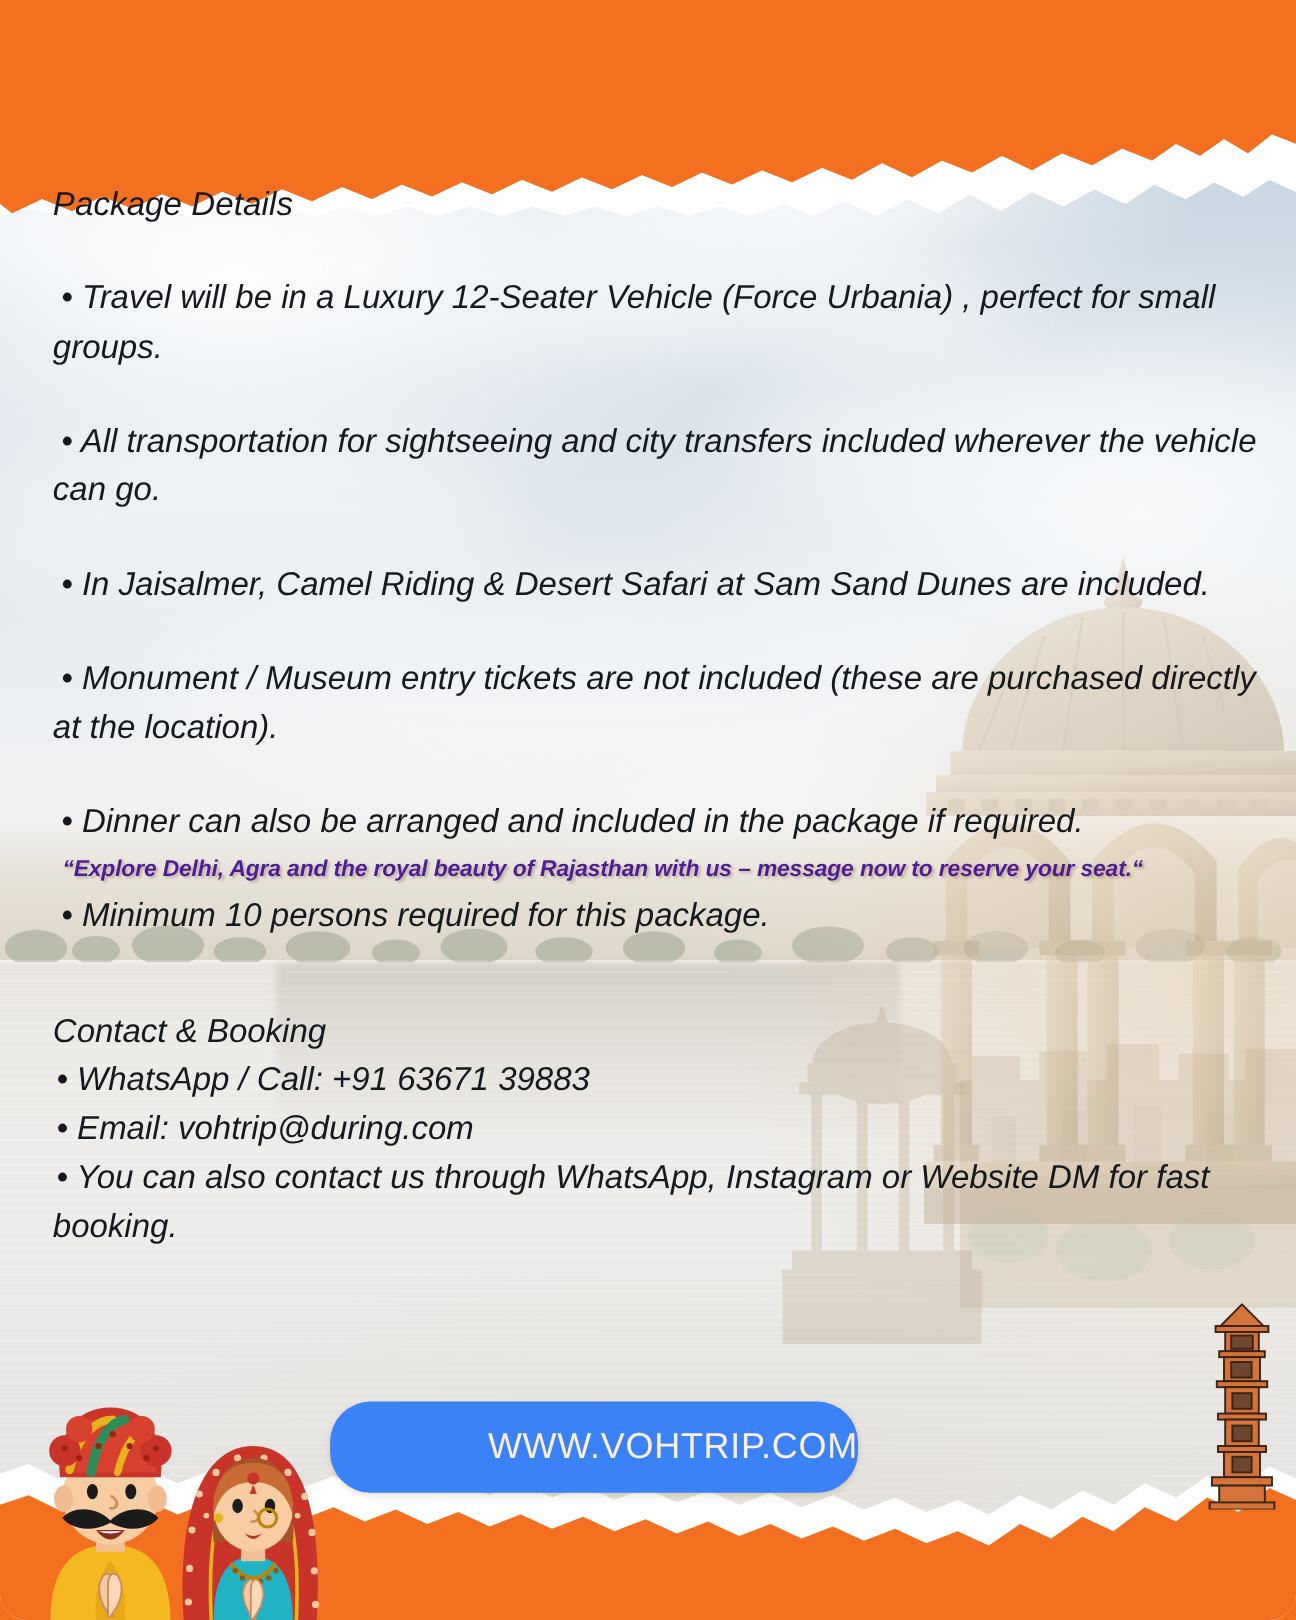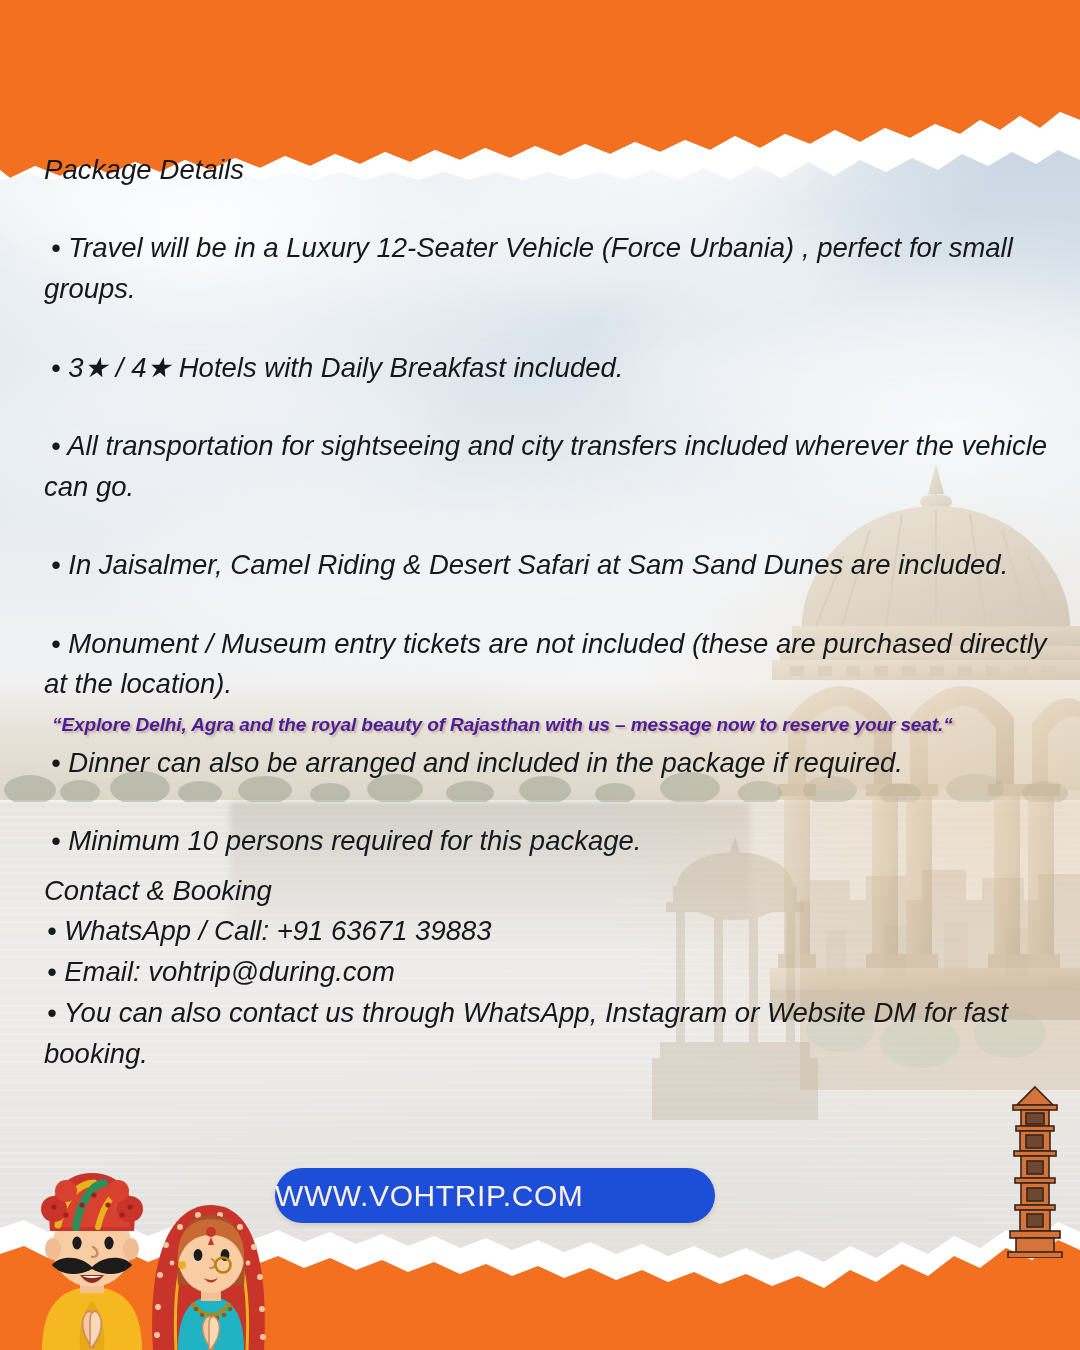--- a/index.html
+++ b/index.html
@@ -10,20 +10,21 @@
     overflow:hidden;
     position:relative;
   }
 
   
   #poster {
     position:absolute; inset:0;
     width:1080px; height:1350px;
     background:#F37021;
     overflow:hidden;
+    border-radius:22px;
   }
 
   
   .photo {
     position:absolute;
     left:0; right:0;
     top:60px; bottom:52px;
     overflow:hidden;
   }
   .sky {
@@ -170,38 +171,37 @@
     text-shadow:2px 2px 2px rgba(120,70,50,.30);
   }
 
   
   .block-contact { position:absolute; left:44px; right:26px; top:838px; }
   .contact-head {
     font-style:italic;
     font-size:27.5px;
     color:#15181c;
     line-height:1.5;
-    margin-top:32px;
   }
   .contact-line {
     font-style:italic;
     font-size:27.5px;
     color:#15181c;
     line-height:1.49;
     text-indent:3px;
   }
 
   
   .website-btn {
     position:absolute;
     left:275px; top:1168px;
-    width:440px; height:55px;
-    background:#1d4ed8;
+    width:440px; height:76px;
+    background:#3b82f6;
     border-radius:34px;
-    display:flex; align-items:center; justify-content:flex-start;
+    display:flex; align-items:center; justify-content:flex-end;
     box-shadow:0 2px 5px rgba(120,60,20,.18);
     z-index:9;
   }
   .website-btn span {
     color:#FDEFE2;
     font-size:30px;
     letter-spacing:.6px;
     font-weight:400;
   }
 
@@ -435,21 +435,20 @@
       L486 64 L512 76 L538 66 L564 78 L590 68 L616 80 L642 70 L668 82 L694 72 L720 84
       L746 74 L772 86 L798 76 L824 88 L850 70 L876 82 L902 64 L928 76 L954 56 L980 68
       L1006 48 L1032 60 L1058 40 L1080 50 V150 H0 Z"></path>
   </svg>
 
   <div class="content">
 
     <div class="block-details">
       <div class="sec-head">Package Details</div>
       <div class="bullet-line">• Travel will be in a Luxury 12-Seater Vehicle (Force Urbania) , perfect for small groups.</div>
-      <div class="bullet-line"> • 3★ / 4★ Hotels with Daily Breakfast included.</div>
       <div class="bullet-line"> • All transportation for sightseeing and city transfers included wherever the vehicle can go.</div>
       <div class="bullet-line"> • In Jaisalmer, Camel Riding &amp; Desert Safari at Sam Sand Dunes are included.</div>
       <div class="bullet-line"> • Monument / Museum entry tickets are not included (these are purchased directly at the location).</div>
       <div class="bullet-line"> • Dinner can also be arranged and included in the package if required.</div>
       <div class="bullet-line"> • Minimum 10 persons required for this package.</div>
     </div>
 
     <div class="block-quote">
       <div class="quote-text">“Explore Delhi, Agra and the royal beauty of Rajasthan with us – message now to reserve your seat.“</div>
     </div>

